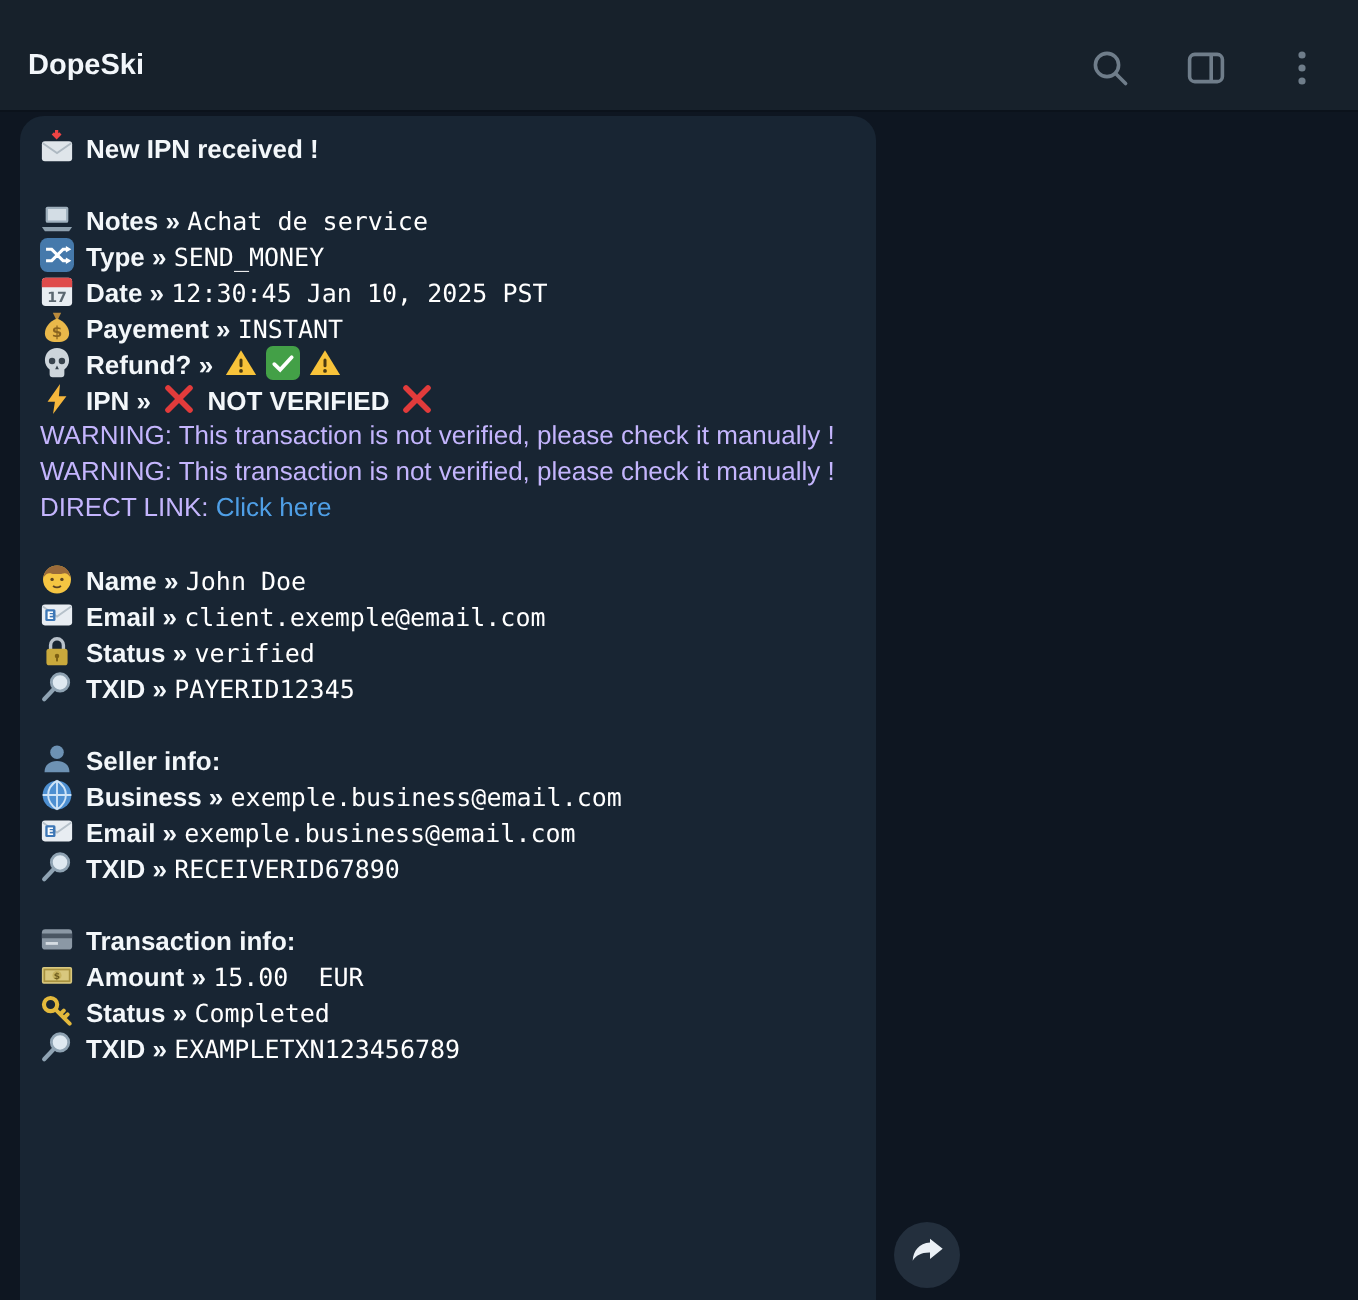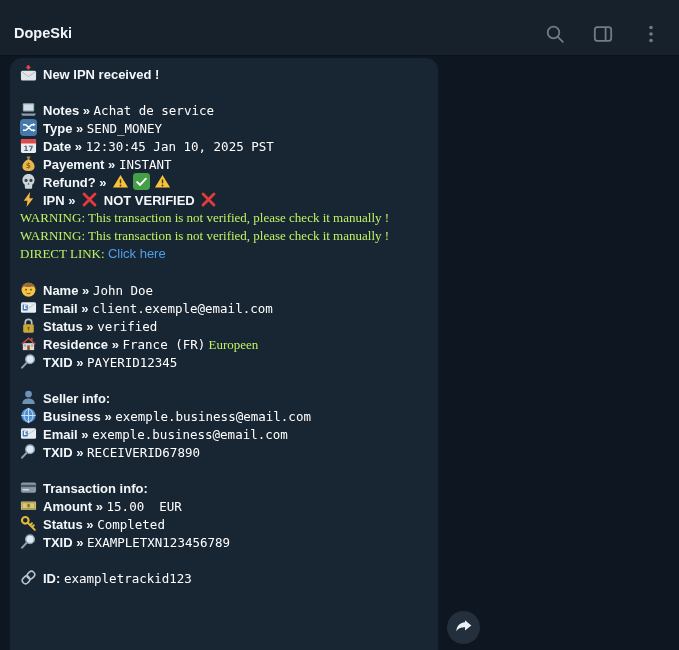--- a/index.html
+++ b/index.html
@@ -26,21 +26,21 @@
   .chat{position:absolute;left:0;top:57px;right:0;bottom:0;}
   .bubble{
     position:absolute;left:10px;top:1px;
     width:428px;height:633px;box-sizing:border-box;
     background:#182533;border-radius:12px;
     padding:7px 12px 9px 10px;
     color:#e6ecf2;font-size:13px;
   }
   .msg-line{height:18px;line-height:18px;white-space:nowrap;}
   .seg-bold{font-weight:bold;color:#f3f7fa;}
-  .seg-plain{color:#bef264;font-family:Liberation Serif, serif;}
+  .seg-plain{color:#c4b5fd;}
   .seg-mono{font-family:"DejaVu Sans Mono",monospace;color:#ffffff;font-size:12.5px;white-space:pre;}
   .seg-link{color:#4f9fe6;cursor:pointer;}
   .emoji{display:inline-block;width:17px;height:17px;vertical-align:-3px;margin-right:6px;}
   .emoji.inline-val{margin:0 2px;}
   .emoji svg{width:100%;height:100%;display:block;}
   .timestamp{
     position:absolute;right:12px;bottom:6px;
     color:#6c8298;font-size:16px;
   }
   
@@ -152,28 +152,20 @@
               <rect x="2.8" y="6" width="5.4" height="6.2" rx="0.8" fill="#3d77b6"></rect>
               <text x="5.5" y="10.9" font-size="5.5" fill="#fff" text-anchor="middle" font-weight="bold" font-family="DejaVu Sans,sans-serif">E</text>
             </svg></span><span class="seg-bold">Email » </span><span class="seg-mono">client.exemple@email.com</span></div>
         <div class="msg-line"><span class="emoji"><svg viewBox="0 0 18 18">
               <path d="M5.6 8V5.9a3.4 3.4 0 016.8 0V8" stroke="#b9c2cb" stroke-width="1.8" fill="none"></path>
               <rect x="3.4" y="7.8" width="11.2" height="8.8" rx="1.5" fill="#c9a93c"></rect>
               <circle cx="9" cy="11.6" r="1.2" fill="#7c5f14"></circle>
               <rect x="8.5" y="12.1" width="1" height="2.4" fill="#7c5f14"></rect>
             </svg></span><span class="seg-bold">Status » </span><span class="seg-mono">verified</span></div>
         <div class="msg-line"><span class="emoji"><svg viewBox="0 0 18 18">
-              <rect x="11.6" y="3" width="1.8" height="3" fill="#b5554e"></rect>
-              <path d="M3 8.6h12V16H3z" fill="#e7d9c6"></path>
-              <path d="M1.3 9.2L9 2.3l7.7 6.9-1.2 1.2L9 4.6 2.5 10.4z" fill="#c0504a"></path>
-              <rect x="7.6" y="11" width="2.8" height="5" fill="#8a5a34"></rect>
-              <rect x="4.1" y="10" width="2.3" height="2.3" fill="#7fb2d8"></rect>
-              <rect x="11.6" y="10" width="2.3" height="2.3" fill="#7fb2d8"></rect>
-            </svg></span><span class="seg-bold">Residence » </span><span class="seg-mono">France (FR)</span><span class="seg-plain"> Europeen</span></div>
-        <div class="msg-line"><span class="emoji"><svg viewBox="0 0 18 18">
               <circle cx="10.6" cy="6.6" r="4.6" fill="#dfe9f1" stroke="#8fa3b3" stroke-width="1.5"></circle>
               <path d="M7.2 10.2l-5 5.3" stroke="#8fa3b3" stroke-width="2.2" stroke-linecap="round"></path>
             </svg></span><span class="seg-bold">TXID » </span><span class="seg-mono">PAYERID12345</span></div>
         <div class="msg-line"></div>
         <div class="msg-line"><span class="emoji"><svg viewBox="0 0 18 18">
               <circle cx="9" cy="5.4" r="3.6" fill="#6d92b4"></circle>
               <path d="M2.4 16c0-4.1 3-5.9 6.6-5.9s6.6 1.8 6.6 5.9z" fill="#6d92b4"></path>
             </svg></span><span class="seg-bold">Seller info:</span></div>
         <div class="msg-line"><span class="emoji"><svg viewBox="0 0 18 18">
               <circle cx="9" cy="9" r="7.6" fill="#4d8fd1"></circle>
@@ -203,26 +195,20 @@
             </svg></span><span class="seg-bold">Amount » </span><span class="seg-mono">15.00  EUR</span></div>
         <div class="msg-line"><span class="emoji"><svg viewBox="0 0 18 18">
               <circle cx="5.6" cy="5.6" r="3.5" fill="none" stroke="#e3b93c" stroke-width="2.2"></circle>
               <path d="M8.4 8.4l7.3 7.3M12.7 12.7l1.9-1.9M10.7 10.7l1.9-1.9" stroke="#e3b93c" stroke-width="2.1" stroke-linecap="round"></path>
             </svg></span><span class="seg-bold">Status » </span><span class="seg-mono">Completed</span></div>
         <div class="msg-line"><span class="emoji"><svg viewBox="0 0 18 18">
               <circle cx="10.6" cy="6.6" r="4.6" fill="#dfe9f1" stroke="#8fa3b3" stroke-width="1.5"></circle>
               <path d="M7.2 10.2l-5 5.3" stroke="#8fa3b3" stroke-width="2.2" stroke-linecap="round"></path>
             </svg></span><span class="seg-bold">TXID » </span><span class="seg-mono">EXAMPLETXN123456789</span></div>
         <div class="msg-line"></div>
-        <div class="msg-line"><span class="emoji"><svg viewBox="0 0 18 18">
-              <g fill="none" stroke="#b9c3cc" stroke-width="1.7" transform="rotate(45 9 9)">
-                <rect x="5.6" y="1.2" width="6.8" height="8.4" rx="3.4"></rect>
-                <rect x="5.6" y="8.4" width="6.8" height="8.4" rx="3.4"></rect>
-              </g>
-            </svg></span><span class="seg-bold">ID: </span><span class="seg-mono">exampletrackid123</span></div>
       </div>
     <div class="timestamp">09:33</div>
   </div>
   <div class="fwd-btn">
     <span>
       <svg viewBox="0 0 24 24">
           <path d="M13.2 5.2l7.6 6.1-7.6 6.1v-3.9c-5.2-.1-8.3 1.7-10.4 4.9.4-6 3.8-10.4 10.4-10.9z" fill="#eaf0f6"></path>
         </svg>
     </span>
   </div>

